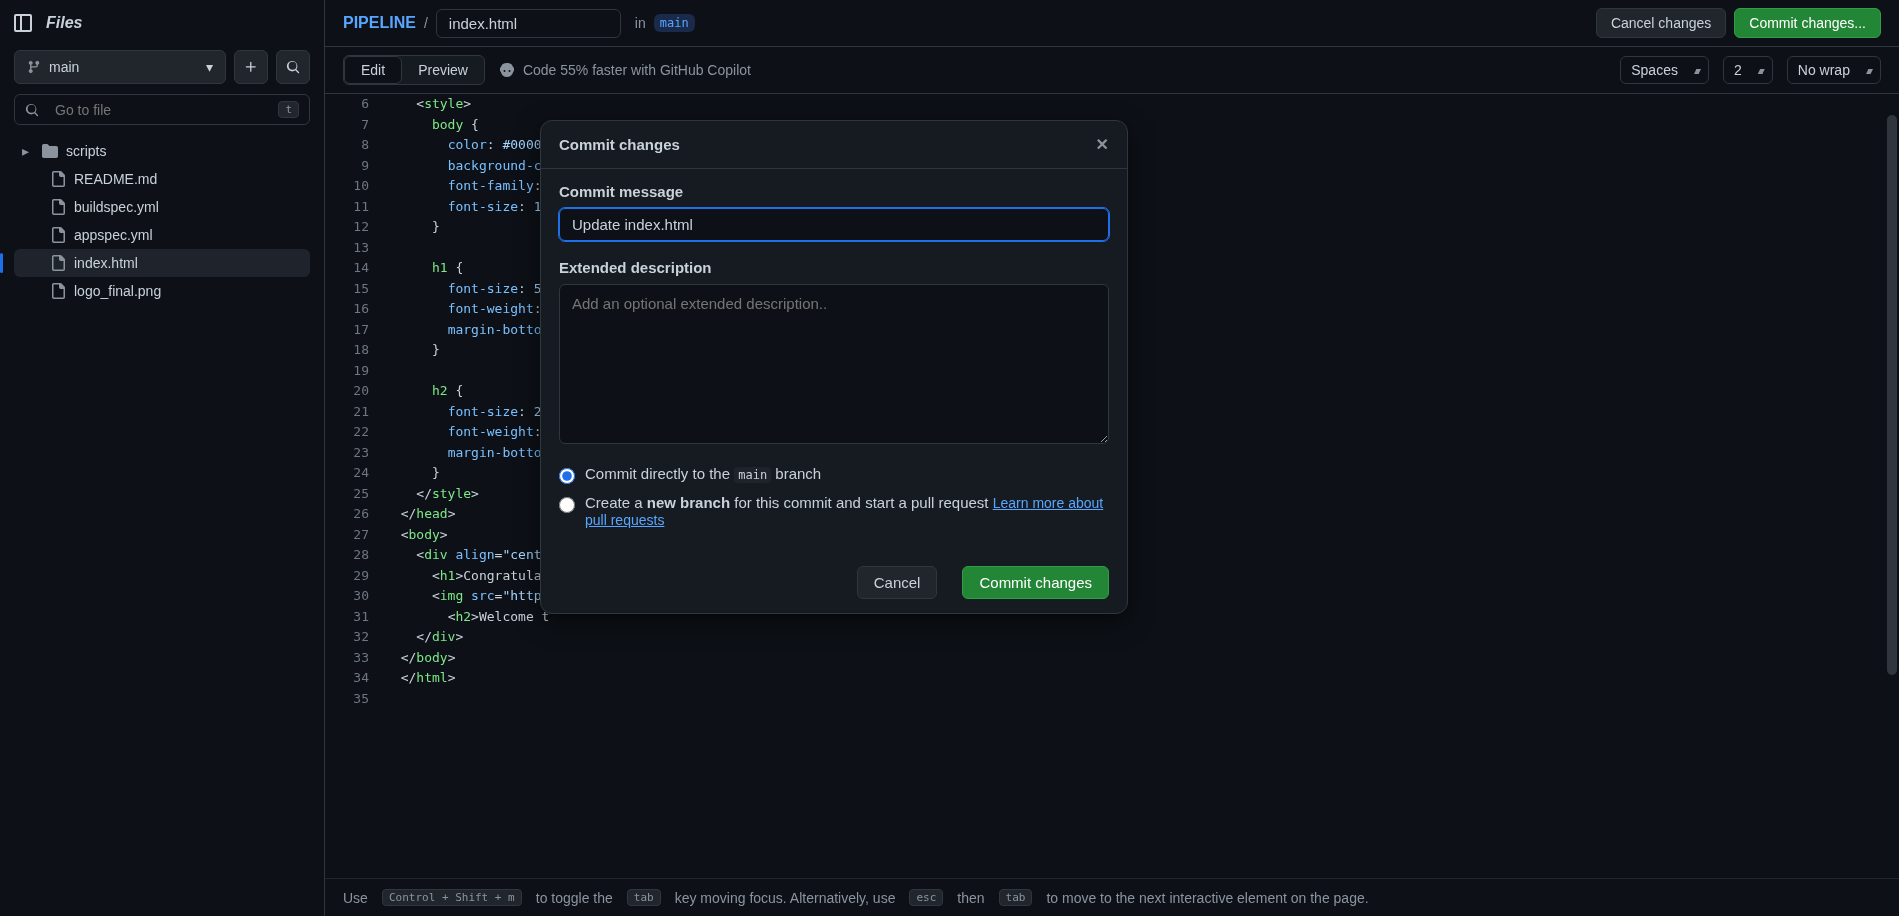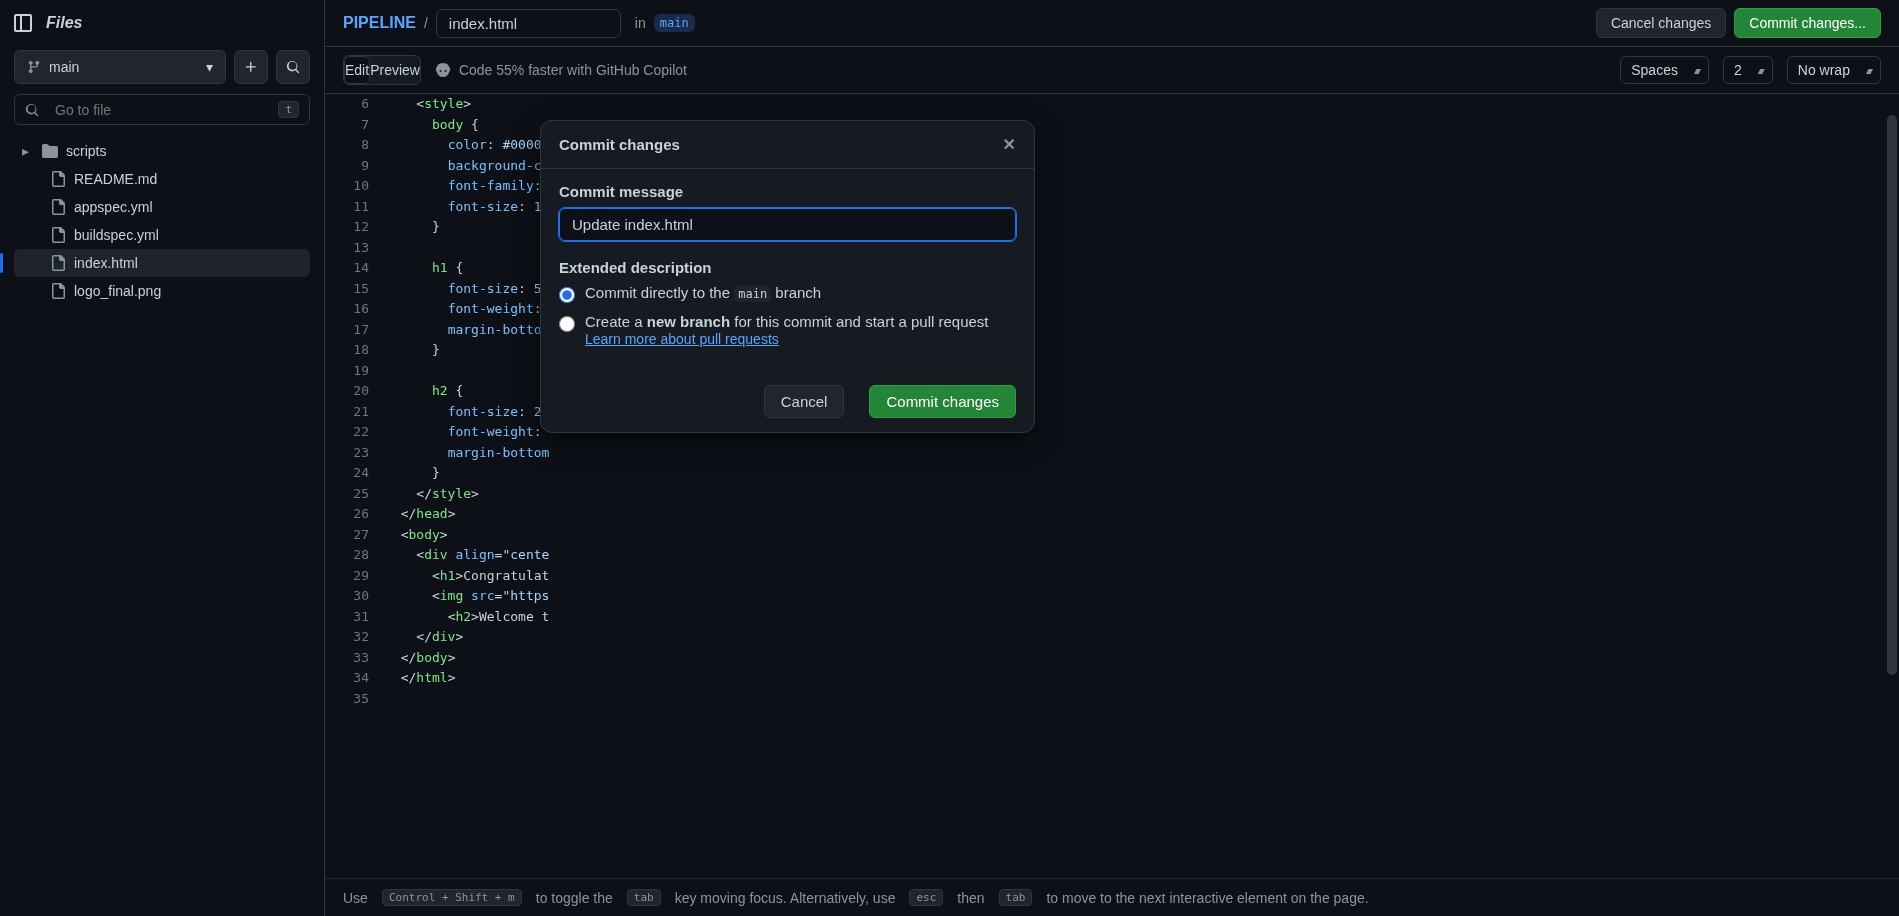--- a/index.html
+++ b/index.html
@@ -174,21 +174,21 @@
     border-bottom: 1px solid #30363d;
   }
   .tab-group {
     display: flex;
     background: #161b22;
     border: 1px solid #30363d;
     border-radius: 6px;
     overflow: hidden;
   }
   .tab-btn {
-    padding: 5px 0;
+    padding: 5px 16px;
     background: transparent;
     border: none;
     color: #c9d1d9;
     font-size: 14px;
     cursor: pointer;
   }
   .tab-btn.active { background: #0d1117; border: 1px solid #30363d; border-radius: 6px; }
   .copilot-hint {
     display: flex; align-items: center; gap: 8px;
     color: #8b949e; font-size: 14px;
@@ -252,21 +252,21 @@
   }
 
   .modal-backdrop {
     position: absolute;
     inset: 0;
   }
   .modal {
     position: absolute;
     left: 540px;
     top: 120px;
-    width: 495px;
+    width: 588px;
     background: #161b22;
     border: 1px solid #30363d;
     border-radius: 12px;
     box-shadow: 0 8px 24px rgba(0,0,0,.6);
   }
   .modal-header {
     display: flex;
     align-items: center;
     justify-content: space-between;
     padding: 14px 18px;
@@ -381,28 +381,28 @@
           <svg class="file-icon" viewBox="0 0 16 16">
             <path d="M2 1.75C2 .784 2.784 0 3.75 0h6.586c.464 0 .909.184 1.237.513l2.914 2.914c.329.328.513.773.513 1.237v9.586A1.75 1.75 0 0 1 13.25 16h-9.5A1.75 1.75 0 0 1 2 14.25z M3.75 1.5a.25.25 0 0 0-.25.25v12.5c0 .138.112.25.25.25h9.5a.25.25 0 0 0 .25-.25V6h-2.75A1.75 1.75 0 0 1 9 4.25V1.5z"></path>
           </svg>
           <span>README.md</span>
         </div>
         <div class="tree-item">
           <span class="indent"></span>
           <svg class="file-icon" viewBox="0 0 16 16">
             <path d="M2 1.75C2 .784 2.784 0 3.75 0h6.586c.464 0 .909.184 1.237.513l2.914 2.914c.329.328.513.773.513 1.237v9.586A1.75 1.75 0 0 1 13.25 16h-9.5A1.75 1.75 0 0 1 2 14.25z M3.75 1.5a.25.25 0 0 0-.25.25v12.5c0 .138.112.25.25.25h9.5a.25.25 0 0 0 .25-.25V6h-2.75A1.75 1.75 0 0 1 9 4.25V1.5z"></path>
           </svg>
-          <span>appspec.yml</span>
+          <span>buildspec.yml</span>
         </div>
         <div class="tree-item">
           <span class="indent"></span>
           <svg class="file-icon" viewBox="0 0 16 16">
             <path d="M2 1.75C2 .784 2.784 0 3.75 0h6.586c.464 0 .909.184 1.237.513l2.914 2.914c.329.328.513.773.513 1.237v9.586A1.75 1.75 0 0 1 13.25 16h-9.5A1.75 1.75 0 0 1 2 14.25z M3.75 1.5a.25.25 0 0 0-.25.25v12.5c0 .138.112.25.25.25h9.5a.25.25 0 0 0 .25-.25V6h-2.75A1.75 1.75 0 0 1 9 4.25V1.5z"></path>
           </svg>
-          <span>buildspec.yml</span>
+          <span>appspec.yml</span>
         </div>
         <div class="tree-item active">
           <span class="indent"></span>
           <svg class="file-icon" viewBox="0 0 16 16">
             <path d="M2 1.75C2 .784 2.784 0 3.75 0h6.586c.464 0 .909.184 1.237.513l2.914 2.914c.329.328.513.773.513 1.237v9.586A1.75 1.75 0 0 1 13.25 16h-9.5A1.75 1.75 0 0 1 2 14.25z M3.75 1.5a.25.25 0 0 0-.25.25v12.5c0 .138.112.25.25.25h9.5a.25.25 0 0 0 .25-.25V6h-2.75A1.75 1.75 0 0 1 9 4.25V1.5z"></path>
           </svg>
           <span>index.html</span>
         </div>
         <div class="tree-item">
           <span class="indent"></span>
@@ -509,20 +509,21 @@
 <div class="modal-backdrop">
   <div class="modal">
     <div class="modal-header">
       <span>Commit changes</span>
       <span class="close-x">✕</span>
     </div>
     <div class="modal-body">
       <label class="field-label">Commit message</label>
       <input class="text-input" value="Update index.html" style="">
       <label class="field-label">Extended description</label>
+      <textarea class="textarea" placeholder="Add an optional extended description.." style=""></textarea>
       <div class="radio-row">
         <input type="radio" checked="" style="">
         <div class="label-body">
           <span>Commit directly to the</span>
           <span class="mono-pill">main</span>
           <span>branch</span>
         </div>
       </div>
       <div class="radio-row">
         <input type="radio" style="">

